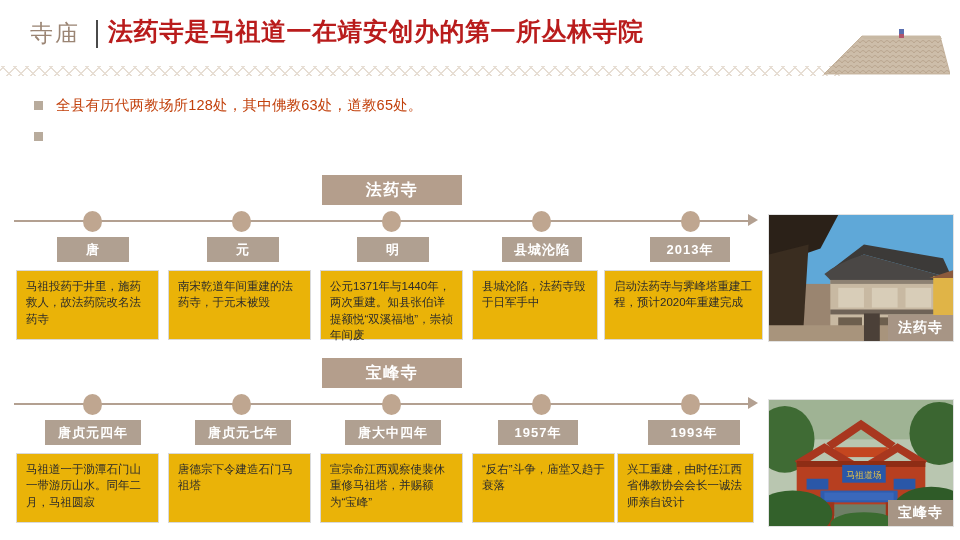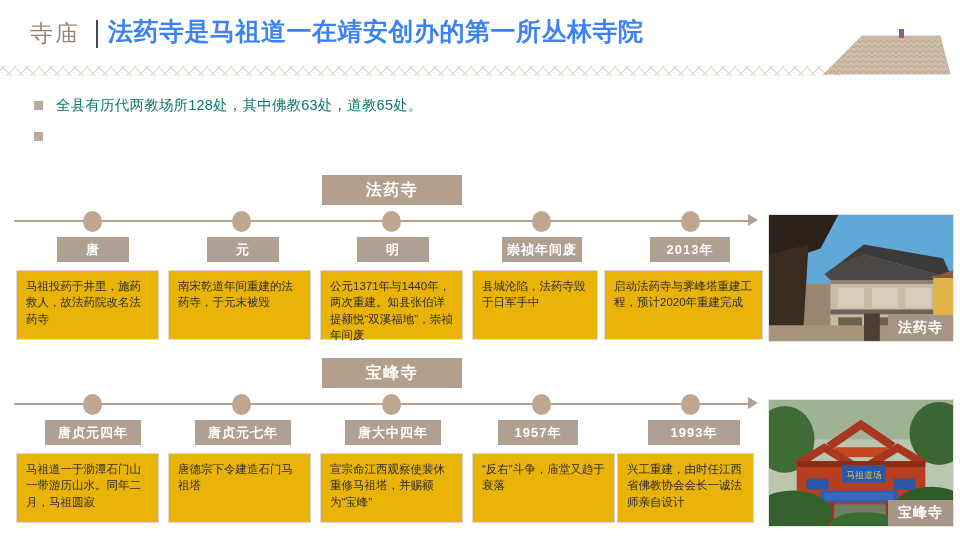--- a/index.html
+++ b/index.html
@@ -16,21 +16,21 @@
   .header{position:absolute;left:0;top:0;width:960px;height:86px;}
   .hdr-kicker{
     position:absolute;left:30px;top:18px;
     font-size:23px;color:#9b8574;letter-spacing:2px;font-weight:400;
   }
   .hdr-sep{
     position:absolute;left:96px;top:20px;width:2px;height:28px;background:#4a4a4a;
   }
   .hdr-title{
     position:absolute;left:108px;top:15px;
-    font-size:25px;color:#3b82f6;font-weight:700;letter-spacing:.5px;
+    font-size:25px;color:#b91c1c;font-weight:700;letter-spacing:.5px;
     white-space:nowrap;
   }
   .wave{
     position:absolute;left:0;top:62px;width:840px;height:14px;
     background-image:
       linear-gradient(45deg, transparent 47%, #e6ddd2 47%, #e6ddd2 58%, transparent 58%),
       linear-gradient(-45deg, transparent 47%, #e6ddd2 47%, #e6ddd2 58%, transparent 58%);
     background-size:12px 10px;
     background-repeat:repeat-x;
     background-position:0 4px, 6px 4px;
@@ -39,21 +39,21 @@
   
   .roof{position:absolute;left:818px;top:28px;width:132px;height:52px;}
   .roof svg{display:block;}
 
   
   .bullets{position:absolute;left:30px;top:95px;width:760px;}
   .bullet{position:relative;padding-left:26px;margin-bottom:10px;}
   .bullet .mark{
     position:absolute;left:4px;top:6px;width:9px;height:9px;background:#b8ab9c;
   }
-  .bullet .txt{font-size:14.5px;color:#0f766e;line-height:1.45;letter-spacing:.2px;}
+  .bullet .txt{font-size:14.5px;color:#c2410c;line-height:1.45;letter-spacing:.2px;}
 
   
   .tl{position:absolute;left:0;width:770px;}
   .tl-1{top:175px;}
   .tl-2{top:358px;}
 
   .section-tag{
     position:absolute;left:322px;top:0;width:140px;height:30px;
     background:#b49e8c;color:#ffffff;font-size:16px;font-weight:700;
     display:flex;align-items:center;justify-content:center;letter-spacing:1.5px;
@@ -143,21 +143,21 @@
 
     <div class="node" style="left:83px"></div>
     <div class="node" style="left:232px"></div>
     <div class="node" style="left:382px"></div>
     <div class="node" style="left:532px"></div>
     <div class="node" style="left:681px"></div>
 
     <div class="era" style="left:57px;width:72px">唐</div>
     <div class="era" style="left:207px;width:72px">元</div>
     <div class="era" style="left:357px;width:72px">明</div>
-    <div class="era" style="left:502px;width:80px">崇祯年间废</div>
+    <div class="era" style="left:502px;width:80px">县城沦陷</div>
     <div class="era" style="left:650px;width:80px">2013年</div>
 
     <div class="card" style="left:16px;width:143px">
       <div class="ctxt">马祖投药于井里，施药救人，故法药院改名法药寺</div>
     </div>
     <div class="card" style="left:168px;width:143px">
       <div class="ctxt">南宋乾道年间重建的法药寺，于元末被毁</div>
     </div>
     <div class="card" style="left:320px;width:143px">
       <div class="ctxt">公元1371年与1440年，两次重建。知县张伯详提额悦“双溪福地”，崇祯年间废</div>

